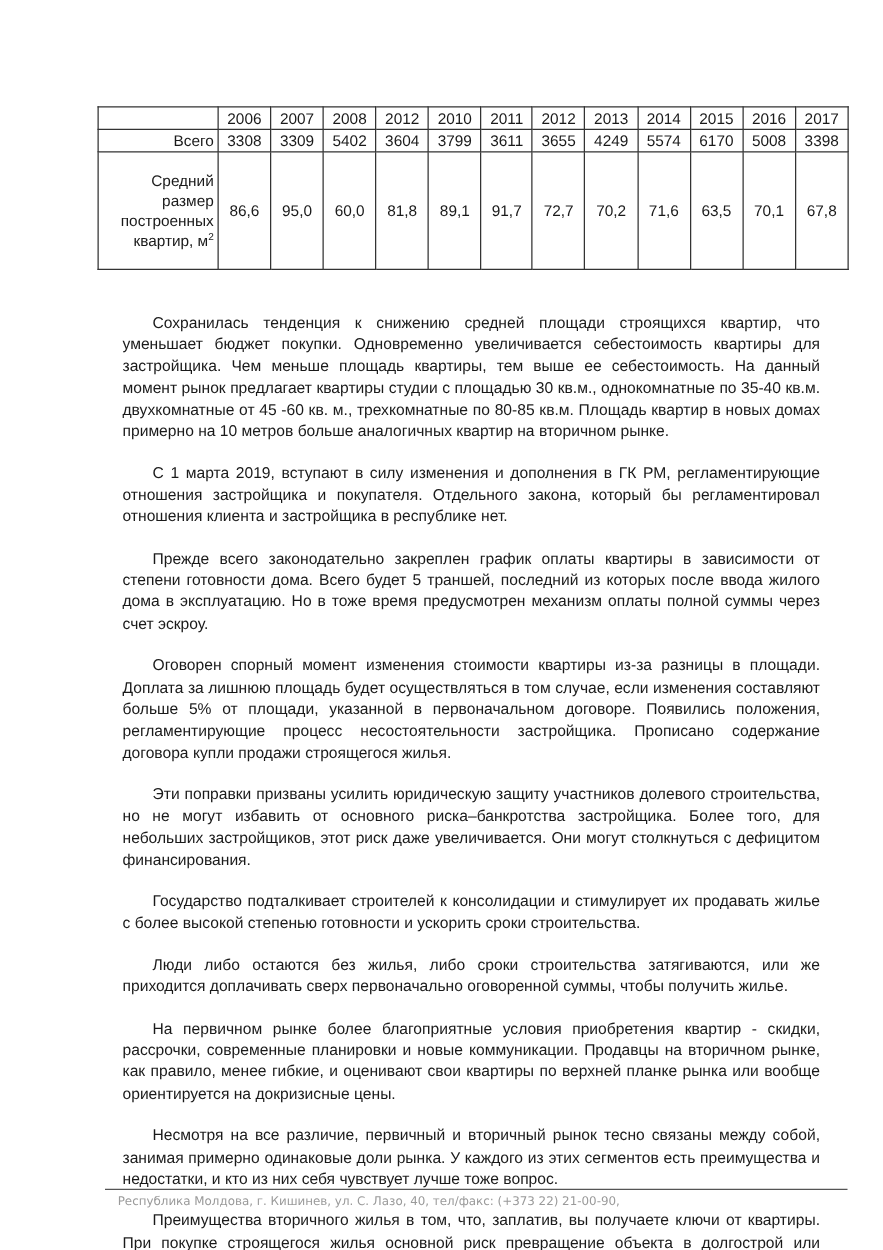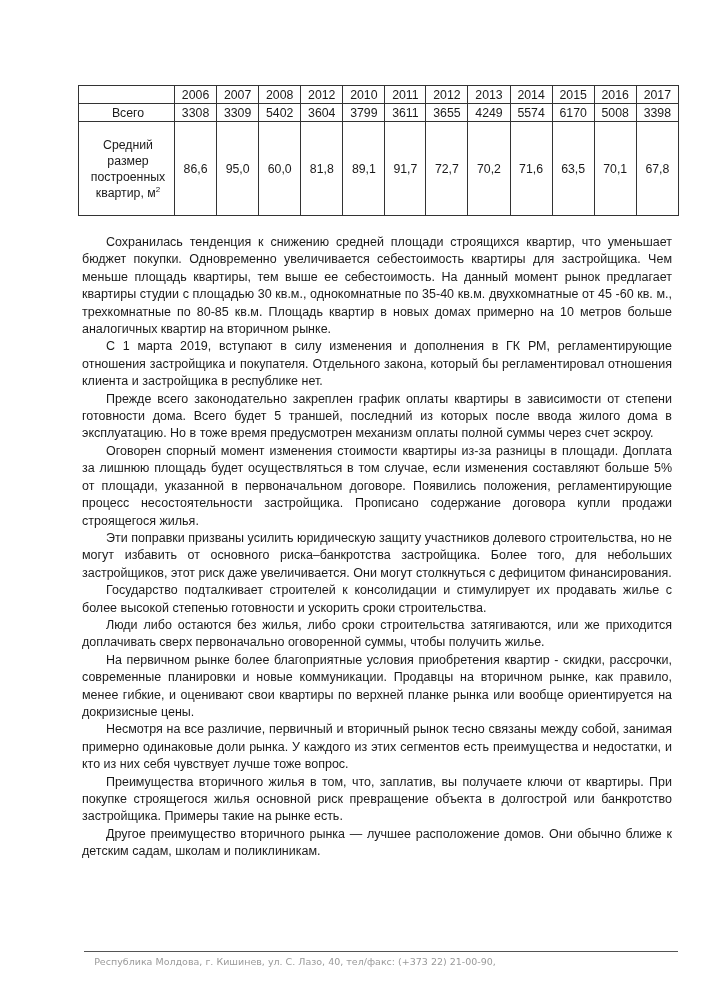--- a/index.html
+++ b/index.html
@@ -1,28 +1,28 @@
 <!DOCTYPE html>
 <html><head>
   <meta charset="utf-8">
   <style>
     html, body { margin: 0; padding: 0; background: #ffffff; }
     body { width: 706px; height: 1000px; position: relative; overflow: hidden; font-family: "Liberation Sans", sans-serif; color: #1a1a1a; }
     .page { position: absolute; left: 0; top: 0; width: 706px; height: 1000px; }
 
     table.stats { position: absolute; left: 78px; top: 85px; width: 601px; border-collapse: collapse; font-size: 12.3px; }
     table.stats td { border: 1px solid #333; padding: 0 3px; text-align: center; line-height: 16px; height: 17px; }
-    table.stats td.rowhead { text-align: center; width: 86px; padding-left: 6px; }
+    table.stats td.rowhead { text-align: right; width: 86px; padding-left: 6px; }
     table.stats tr.big td { height: 93px; }
     table.stats tr.big td.rowhead { line-height: 16px; }
     table.stats tr.hdr td.rowhead { border-top: 1px solid #333; }
     sup { font-size: 8px; vertical-align: super; line-height: 0; }
 
     .text { position: absolute; left: 82px; top: 234px; width: 590px; font-size: 12.5px; line-height: 17.4px; text-align: justify; }
-    .text p { margin: 0; text-indent: 24px; }
+    .text p { margin: 16px; text-indent: 24px; }
 
     .footer-rule { position: absolute; left: 84px; top: 951px; width: 594px; height: 1px; background: #555; }
     .footer-text { position: absolute; left: 0; top: 956px; width: 590px; text-align: center; font-size: 9.5px; color: #9a9a9a; font-family: "DejaVu Sans", sans-serif; }
   </style>
 </head>
 <body>
 
 <div class="page">
 
   <table class="stats">

